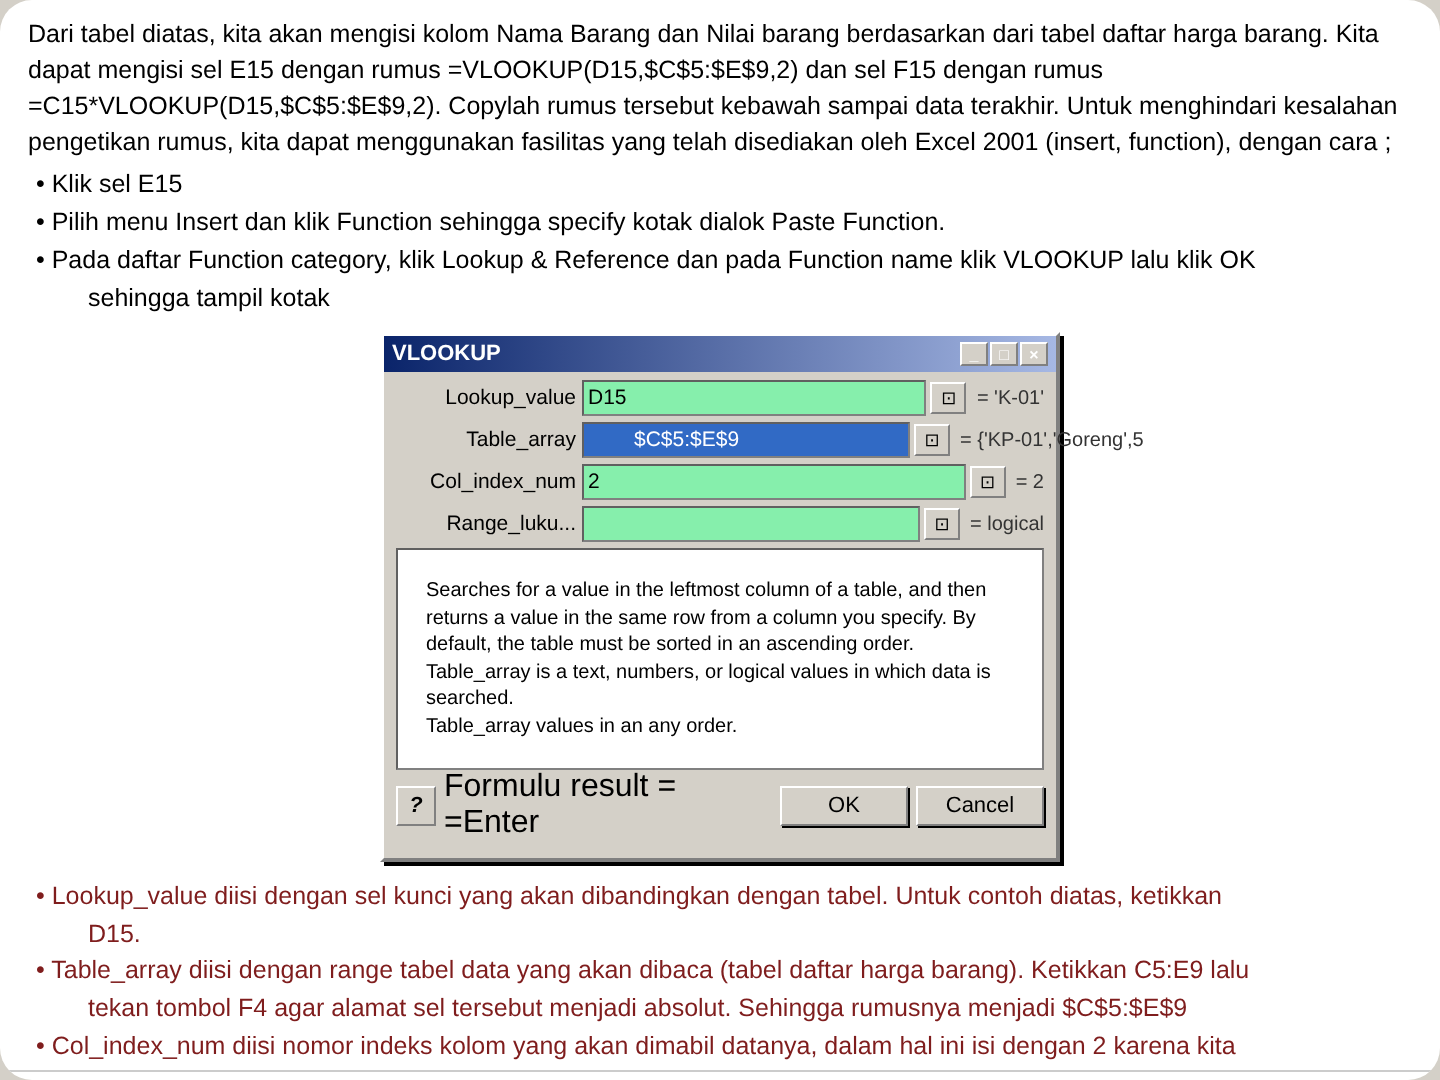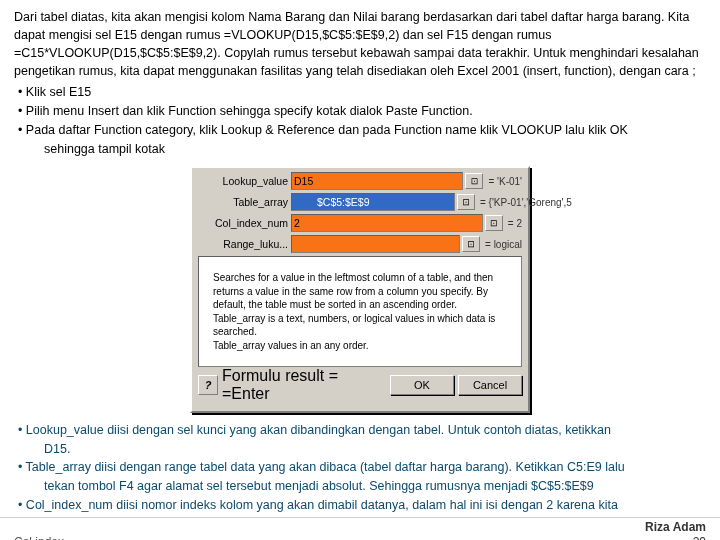--- a/index.html
+++ b/index.html
@@ -13,20 +13,21 @@
       position: relative;
     }
 
     .page-content {
       width: 720px;
       height: 540px;
       background: white;
       display: flex;
       flex-direction: column;
       overflow: hidden;
+      border-radius: 16px;
     }
 
     .main-text {
       padding: 8px 14px 4px 14px;
       line-height: 1.45;
       color: #000;
       font-size: 12.5px;
     }
 
     .main-text p {
@@ -119,21 +120,21 @@
       align-items: center;
       gap: 2px;
     }
 
     .dialog-input {
       flex: 1;
       height: 18px;
       border: 1px solid #808080;
       border-top-color: #606060;
       border-left-color: #606060;
-      background: #f97316;
+      background: #86efac;
       padding: 1px 2px;
       font-size: 10.5px;
       font-family: Arial, sans-serif;
     }
 
     .dialog-input.highlighted {
       background: #316ac5;
       color: white;
       padding-left: 25px;
     }
@@ -219,21 +220,21 @@
       font-size: 11px;
       cursor: pointer;
       display: flex;
       align-items: center;
       justify-content: center;
     }
 
     .bottom-text {
       padding: 4px 26px 2px 14px;
       line-height: 1.45;
-      color: #0c4a6e;
+      color: #7f1d1d;
       font-size: 12.5px;
     }
 
     .footer {
       margin-top: auto;
       display: flex;
       justify-content: space-between;
       align-items: flex-end;
       padding: 2px 14px 4px 14px;
       border-top: 1px solid #ccc;
@@ -270,20 +271,28 @@
   <div class="main-text">
     <p>Dari tabel diatas, kita akan mengisi kolom Nama Barang dan Nilai barang berdasarkan dari tabel daftar harga barang. Kita dapat mengisi sel E15 dengan rumus =VLOOKUP(D15,$C$5:$E$9,2) dan sel F15 dengan rumus =C15*VLOOKUP(D15,$C$5:$E$9,2). Copylah rumus tersebut kebawah sampai data terakhir. Untuk menghindari kesalahan pengetikan rumus, kita dapat menggunakan fasilitas yang telah disediakan oleh Excel 2001 (insert, function), dengan cara ;</p>
     <span class="bullet">• Klik sel E15</span>
     <span class="bullet">• Pilih menu Insert dan klik Function sehingga specify kotak dialok Paste Function.</span>
     <span class="bullet">• Pada daftar Function category, klik Lookup &amp; Reference dan pada Function name klik VLOOKUP lalu klik OK</span>
     <span class="indent">sehingga tampil kotak</span>
   </div>
 
   <div class="dialog-overlay">
     <div class="dialog">
+      <div class="dialog-titlebar">
+        <span>VLOOKUP</span>
+        <div class="dialog-titlebar-buttons">
+          <div class="titlebar-btn">_</div>
+          <div class="titlebar-btn">□</div>
+          <div class="titlebar-btn">×</div>
+        </div>
+      </div>
       <div class="dialog-body">
 
         <div class="dialog-row">
           <span class="dialog-label">Lookup_value</span>
           <div class="dialog-input-wrap">
             <input class="dialog-input" value="D15" readonly="" style="">
             <div class="collapse-btn">⊡</div>
           </div>
           <span class="dialog-result">= 'K-01'</span>
         </div>

